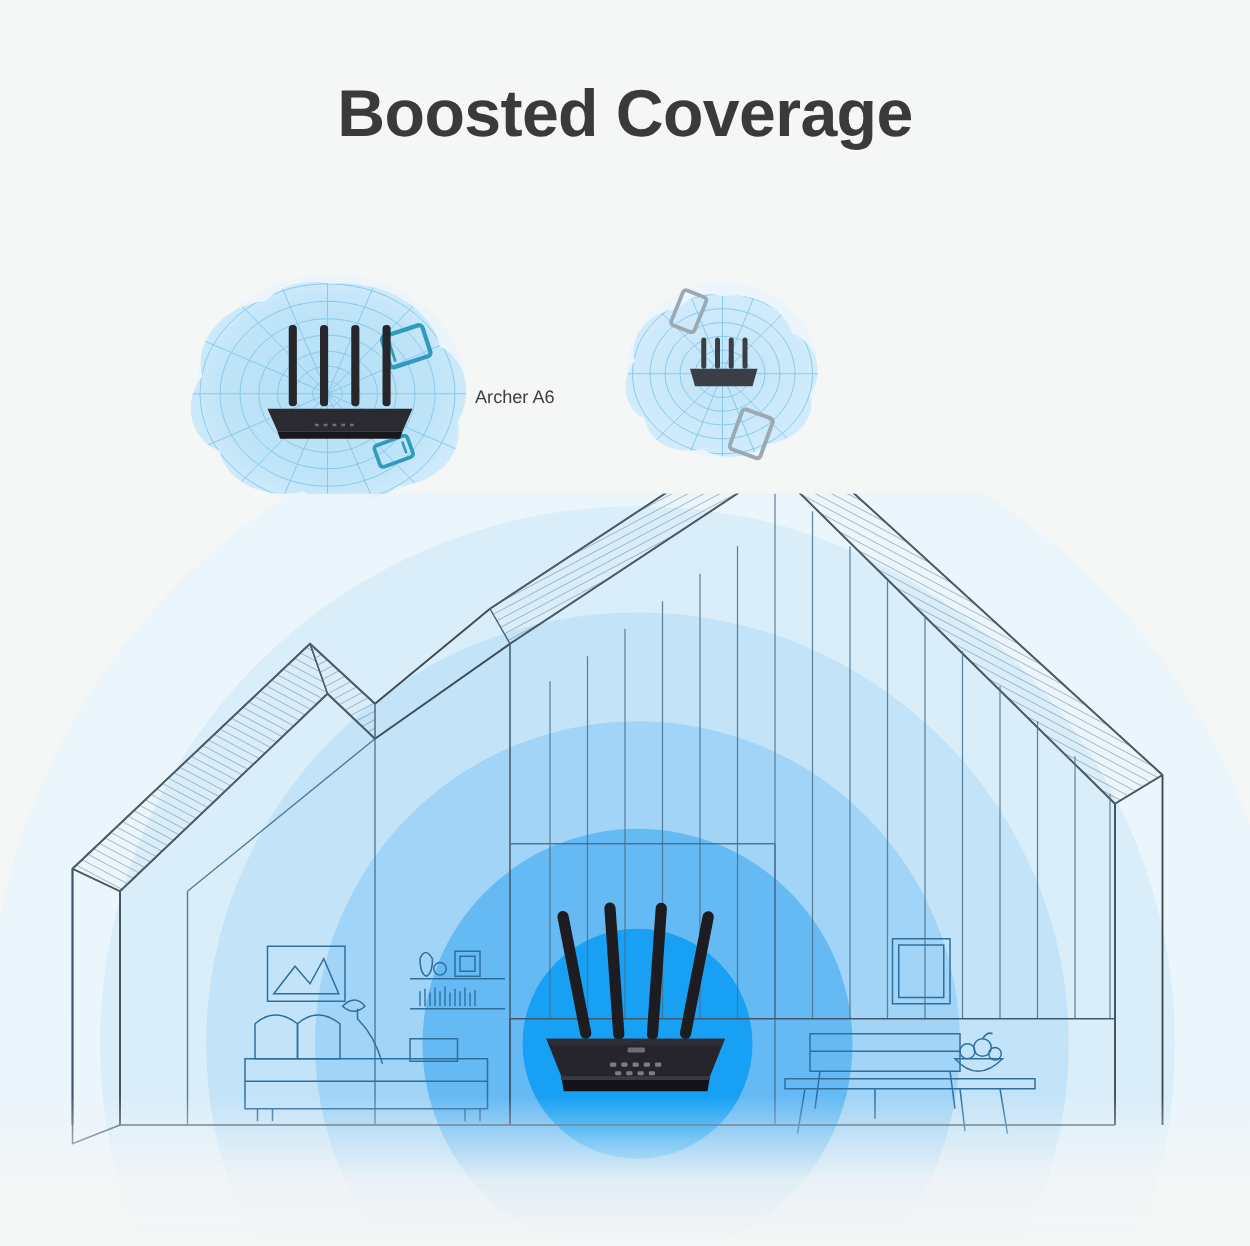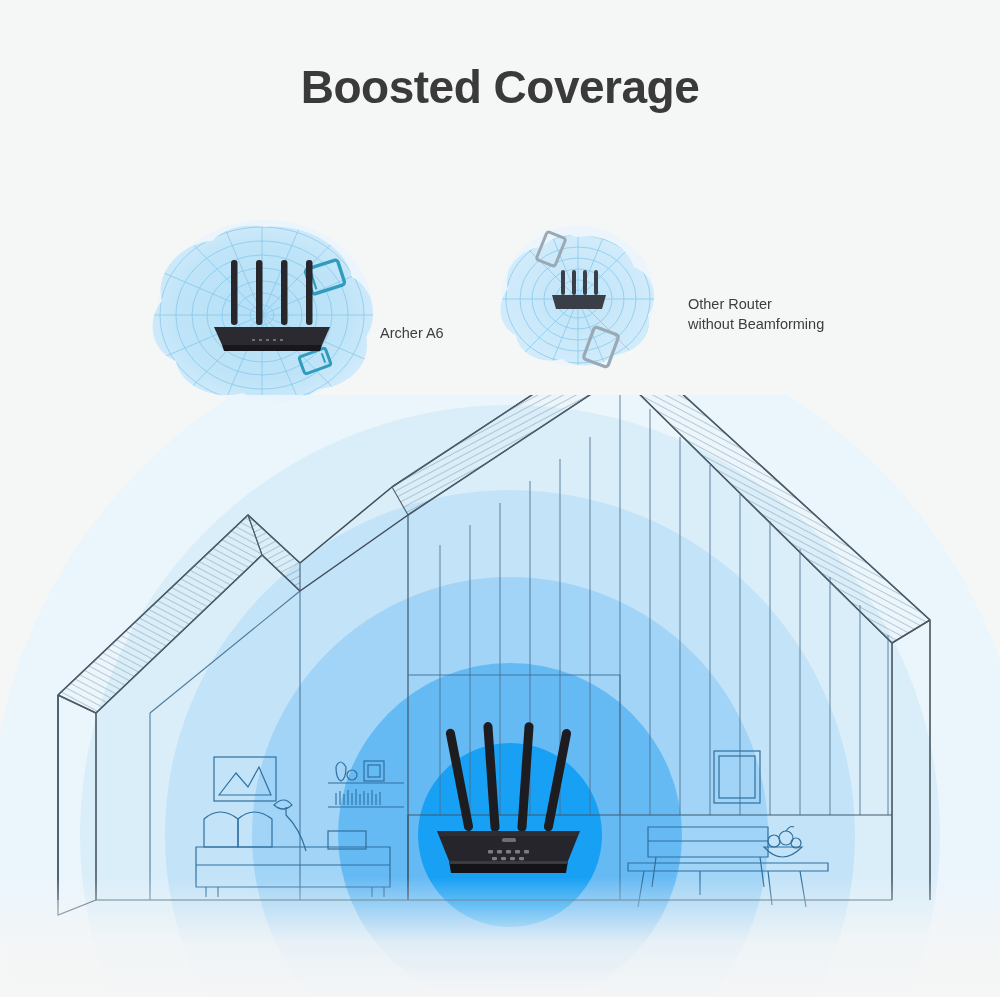--- a/index.html
+++ b/index.html
@@ -6,28 +6,28 @@
   body{
     width:1000px;height:997px;overflow:hidden;
     background:#f5f6f6;
     font-family:"Liberation Sans", sans-serif;
     position:relative;
   }
   #stage{position:absolute;inset:0;width:1000px;height:997px;}
   .headline{
     position:absolute;left:0;top:58px;width:1000px;
     text-align:center;color:#3a3a3a;
-    font-size:46px;line-height:1.28;font-weight:700;
+    font-size:53px;line-height:1.28;font-weight:700;
     letter-spacing:-0.5px;
   }
   .headline div{display:block;}
   .cmp-label{
     position:absolute;color:#3d3d3d;font-size:14.5px;line-height:1.35;
   }
-  #label-a6{left:380px;top:324px;}
+  #label-a6{left:380px;top:309px;}
   #label-other{left:688px;top:295px;}
   svg{display:block;}
 </style>
 </head>
 <body>
 
 <div id="stage">
 
   <div class="headline">
     <div>Boosted Coverage</div>
@@ -159,24 +159,20 @@
         <rect x="583" y="55" width="4" height="25" rx="2" fill="#3a3f47"></rect>
         <rect x="594" y="55" width="4" height="25" rx="2" fill="#3a3f47"></rect>
         <path d="M552 80 L606 80 L602 94 L556 94 Z" fill="#3a3f47"></path>
       </g>
     </g>
   </svg>
 
   <div class="cmp-label" id="label-a6">
     <span>Archer A6</span>
   </div>
-  <div class="cmp-label" id="label-other">
-    <div>Other Router</div>
-    <div>without Beamforming</div>
-  </div>
 
   <svg width="1000" height="620" viewBox="0 0 1000 620" style="position:absolute;left:0;top:395px;">
     <defs>
       <linearGradient id="bgFade" x1="0" y1="0" x2="0" y2="1">
         <stop offset="0%" stop-color="#f5f6f6"></stop>
         <stop offset="100%" stop-color="#f5f6f6"></stop>
       </linearGradient>
       <clipPath id="sceneClip">
           <rect x="0" y="0" width="1000" height="620"></rect>
         </clipPath>

